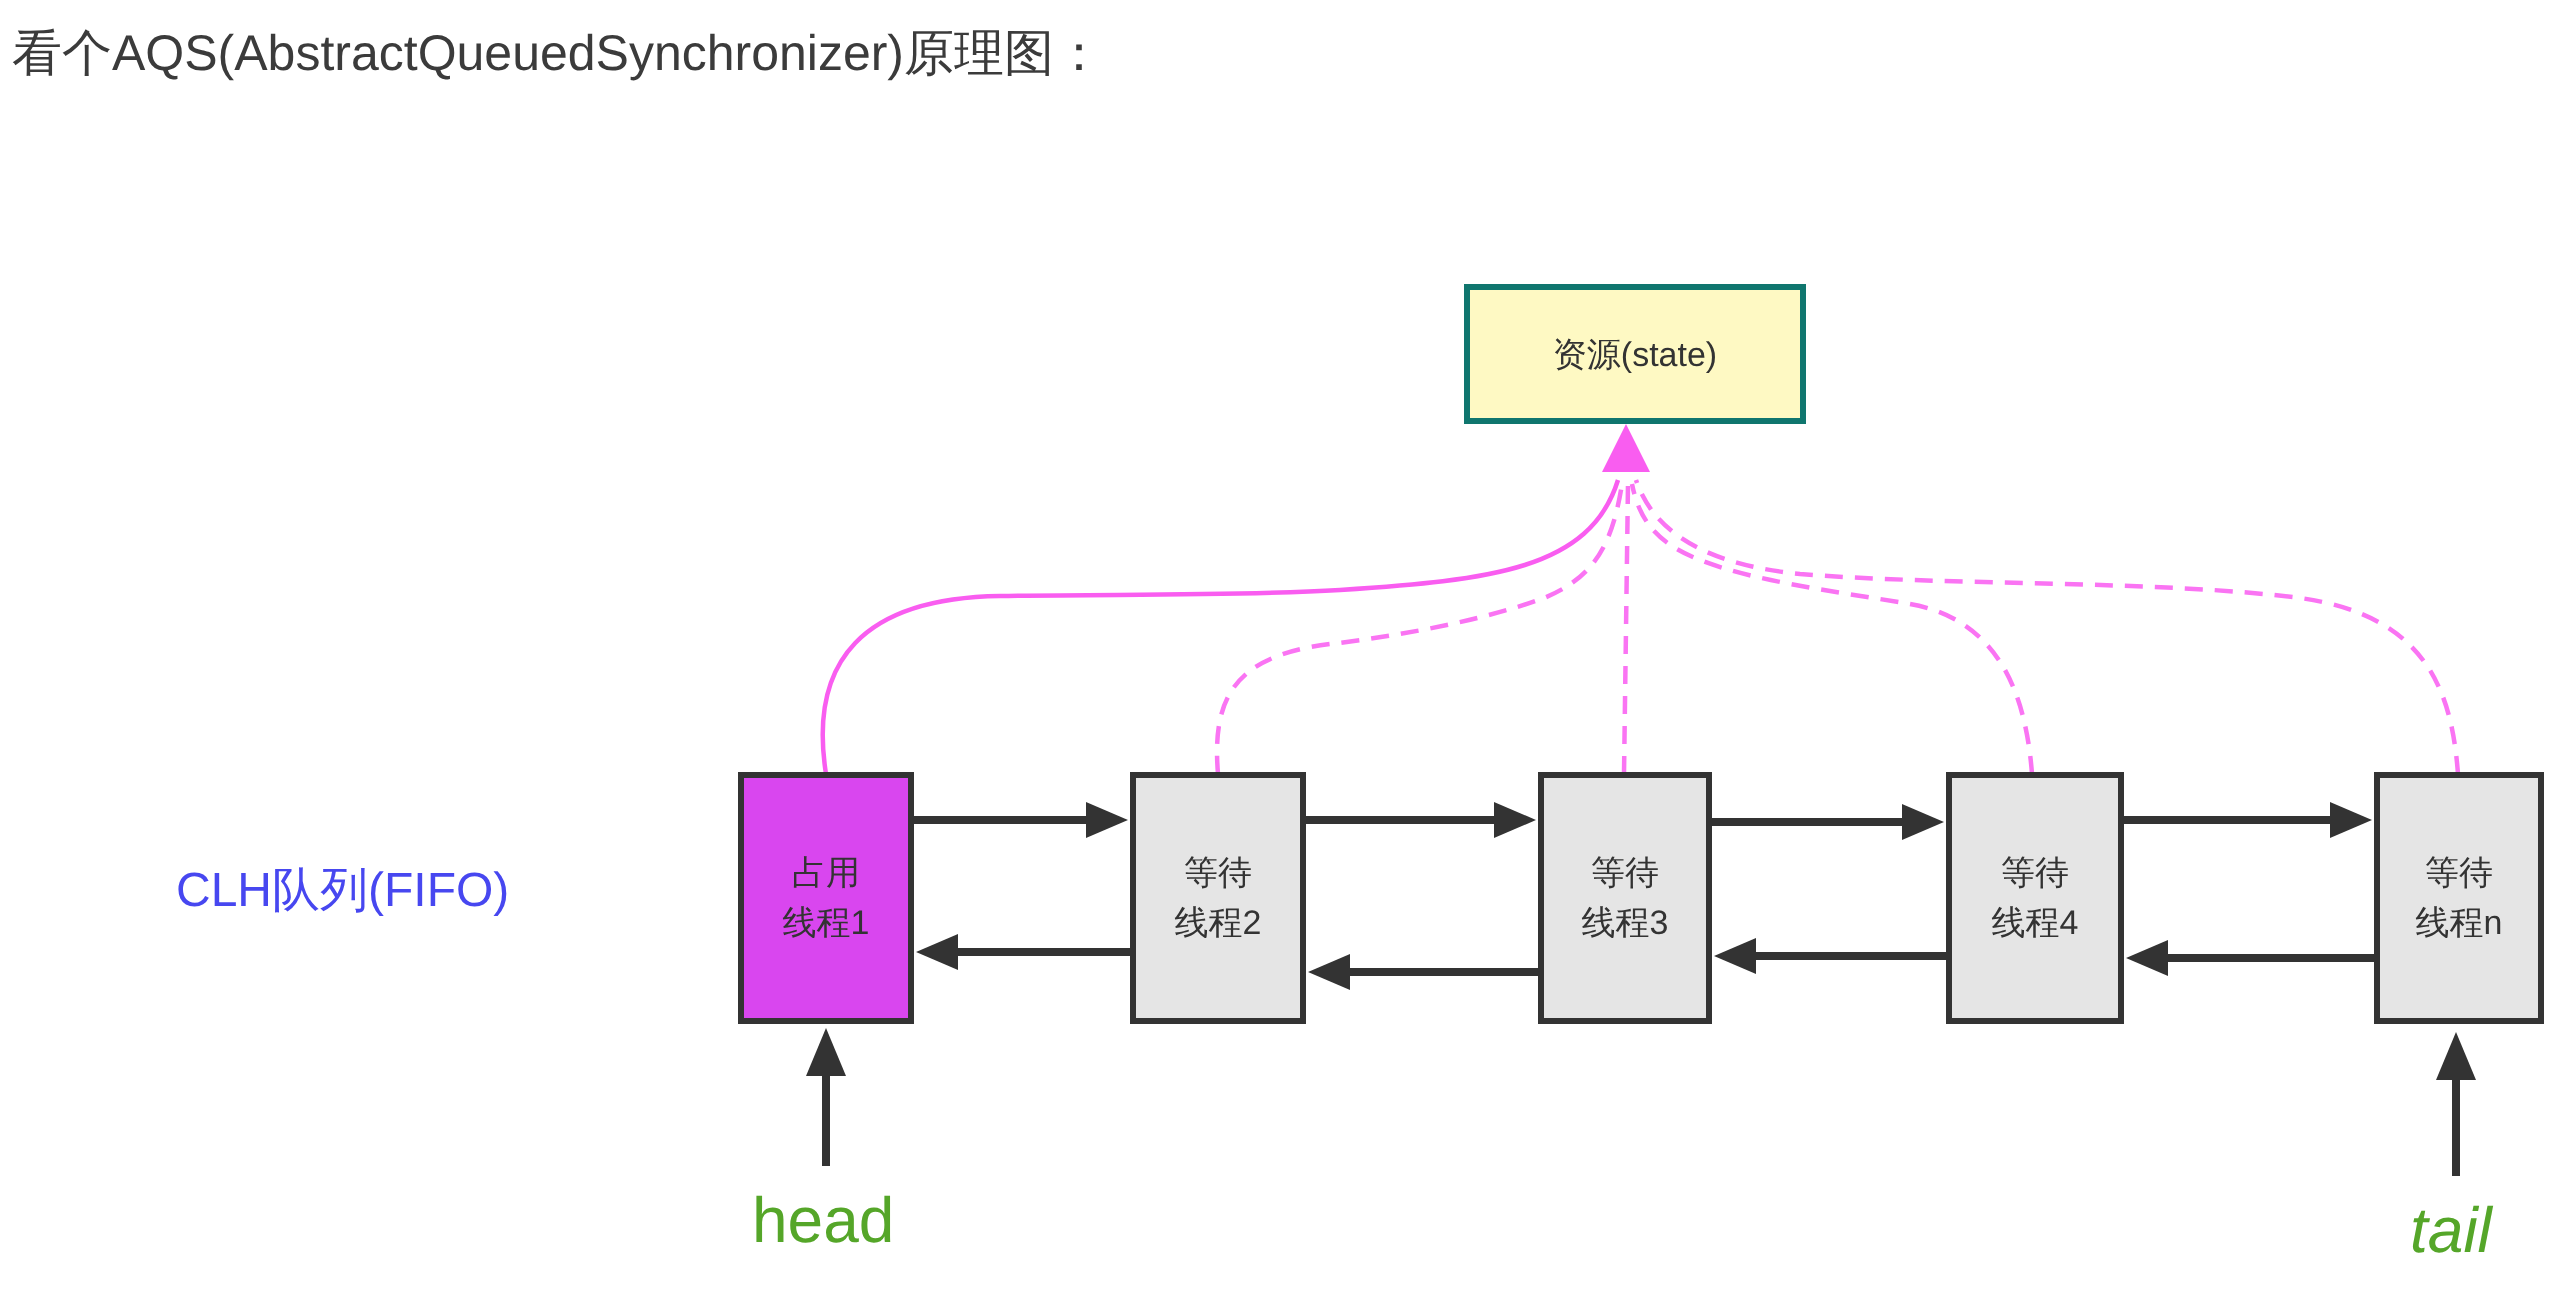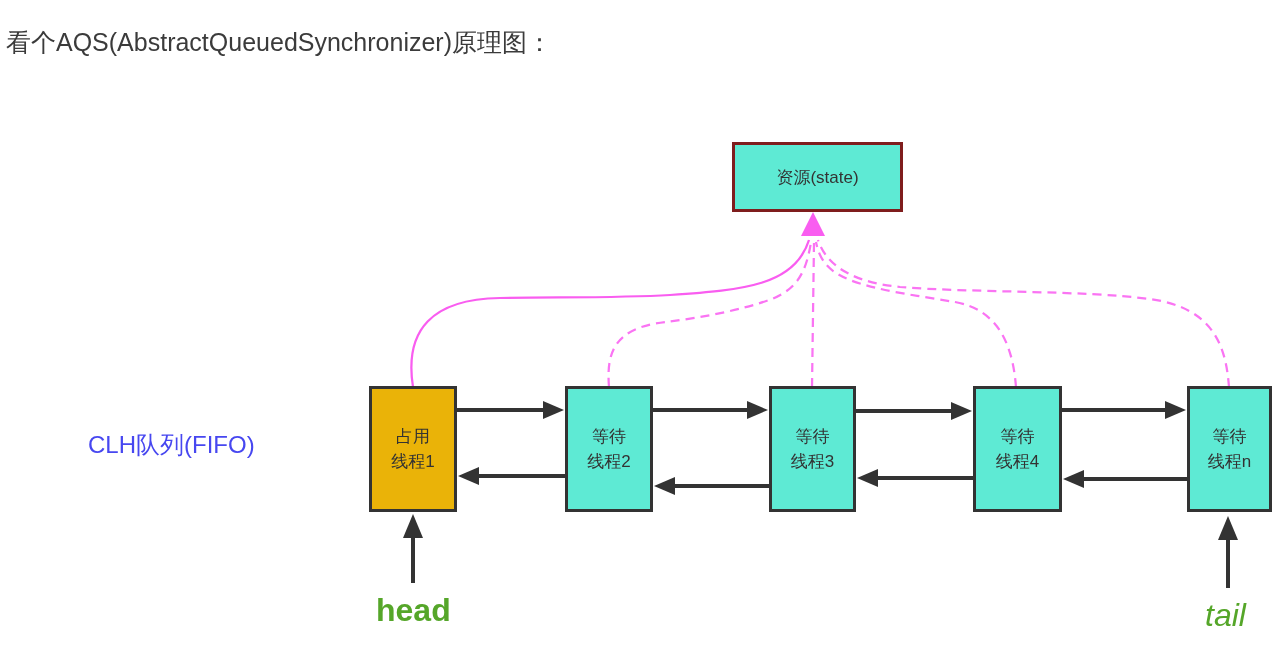--- a/index.html
+++ b/index.html
@@ -7,66 +7,65 @@
     width: 1286px; height: 646px;
     position: relative;
     background: #ffffff;
     font-family: "Liberation Sans", "DejaVu Sans", sans-serif;
     overflow: hidden;
   }
   .page-title {
     position: absolute; left: 6px; top: 10px;
     font-size: 25px; color: #3b3b3b;
     white-space: nowrap;
-    margin-top: 16px;
   }
   .links-layer {
     position: absolute; left: 0; top: 0;
     width: 1286px; height: 646px;
     z-index: 1;
   }
   .resource-box {
     position: absolute; left: 732px; top: 142px;
     width: 171px; height: 70px;
     box-sizing: border-box;
-    background: #5eead4;
-    border: 3px solid #7f1d1d;
+    background: #fef9c3;
+    border: 3px solid #0f766e;
     display: flex; align-items: center; justify-content: center;
     font-size: 17px; color: #333333;
     z-index: 2;
   }
   .node {
     position: absolute; top: 386px; height: 126px;
     box-sizing: border-box;
     border: 3px solid #333333;
     display: flex; flex-direction: column;
     align-items: center; justify-content: center;
     font-size: 17px; line-height: 25px; color: #333333;
     text-align: center;
     z-index: 2;
   }
-  .node.occupying { background: #eab308; }
-  .node.waiting   { background: #5eead4; }
+  .node.occupying { background: #d946ef; }
+  .node.waiting   { background: #e5e5e5; }
   .node-1 { left: 369px;  width: 88px; }
   .node-2 { left: 565px;  width: 88px; }
   .node-3 { left: 769px;  width: 87px; }
   .node-4 { left: 973px;  width: 89px; }
   .node-5 { left: 1187px; width: 85px; }
   .queue-label {
     position: absolute; left: 88px; top: 429px;
     font-size: 24px; color: #4747f0;
     white-space: nowrap;
     z-index: 2;
   }
   .pointer-label {
     position: absolute;
     font-size: 32px; color: #55a629;
     z-index: 2;
   }
-  .pointer-head { left: 376px; top: 592px; font-weight: bold; }
+  .pointer-head { left: 376px; top: 592px; }
   .pointer-tail { left: 1205px; top: 597px; font-style: italic; }
 </style>
 </head>
 <body>
 
 <div class="page-title">看个AQS(AbstractQueuedSynchronizer)原理图：</div>
 
 <svg class="links-layer" viewBox="0 0 1286 646" xmlns="http://www.w3.org/2000/svg">
 
   <g stroke="#f95df0" stroke-width="2.25" fill="none">

